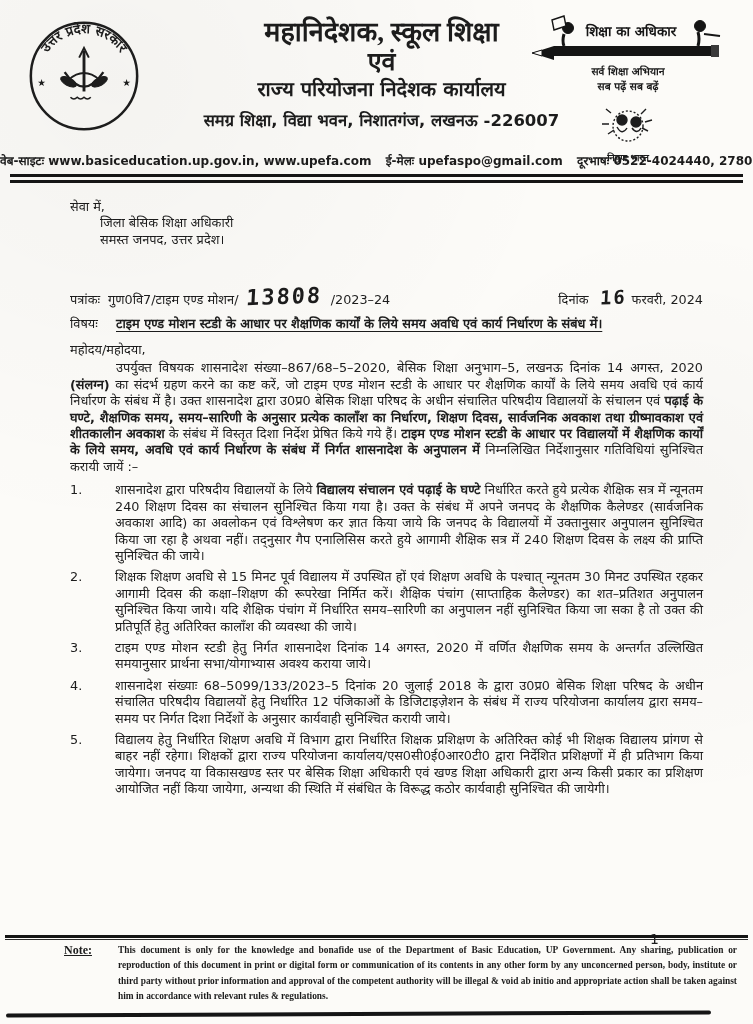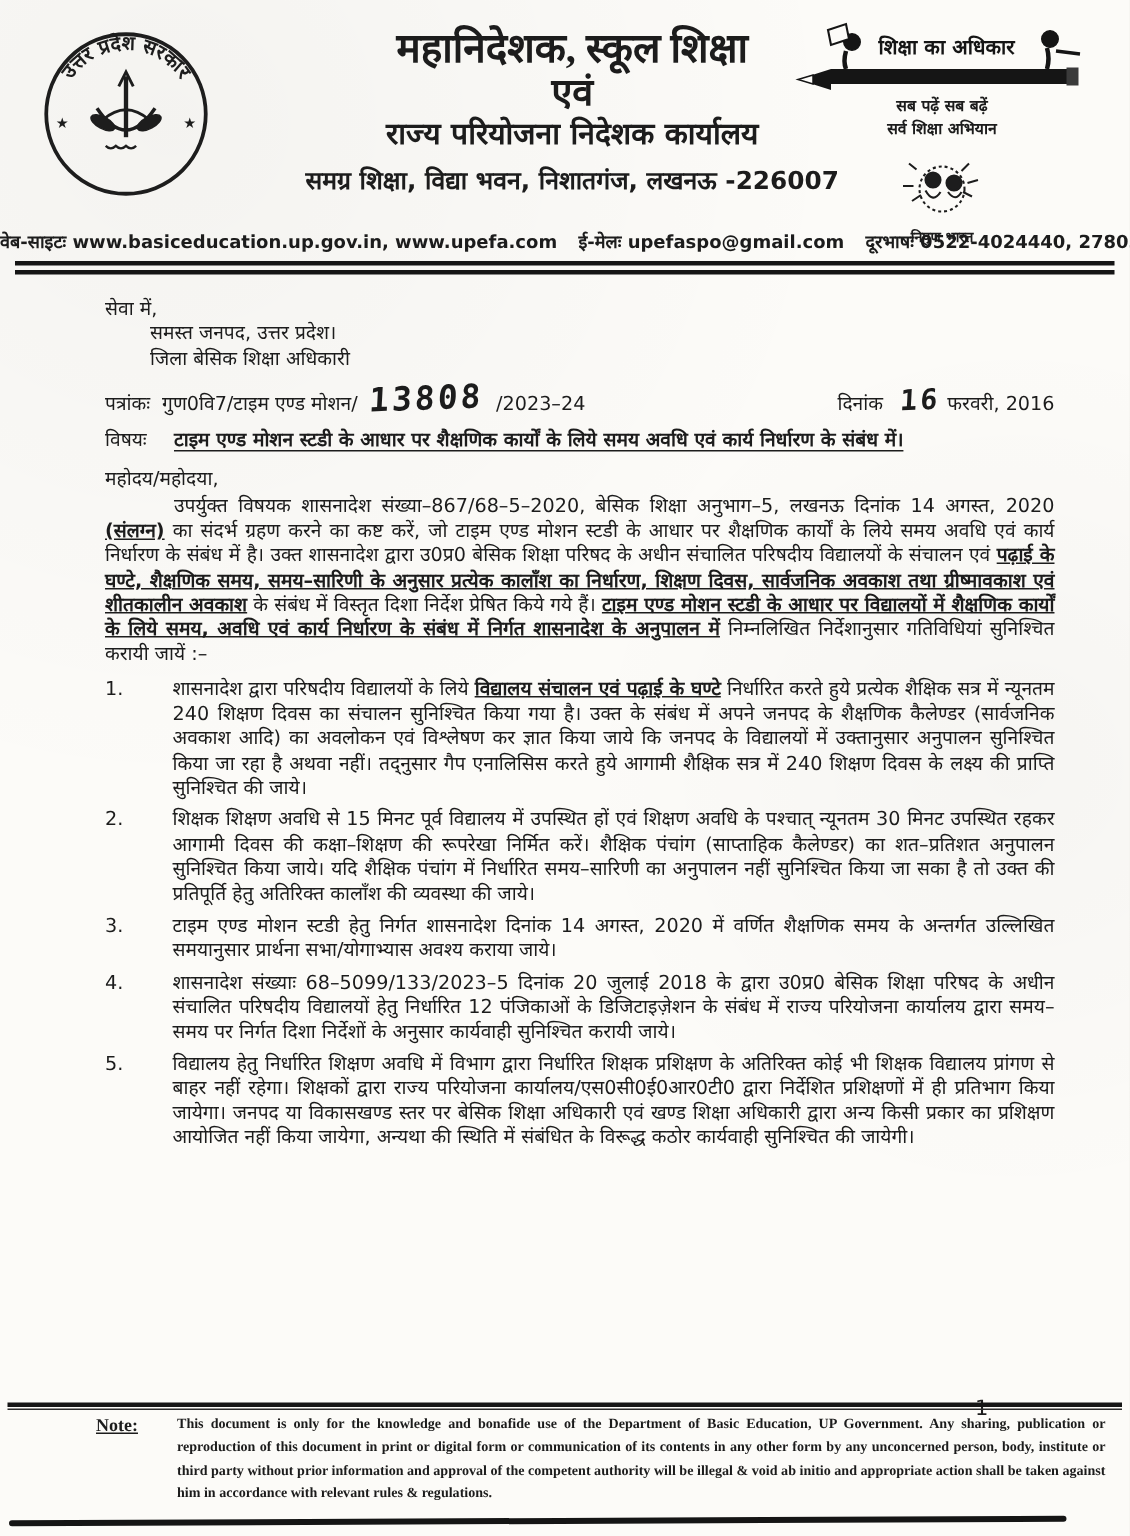--- a/index.html
+++ b/index.html
@@ -33,21 +33,21 @@
   .contact-line .lbl { margin-left:10px; }
   .double-rule { margin:5px 10px 0 10px; border-top:3.5px solid #151515; border-bottom:3.5px solid #151515; height:9px; }
 
   
   .main { padding:16px 50px 0 70px; font-size:12.8px; line-height:16.4px; }
   .to-block .indent { padding-left:30px; }
   .ref-row { display:flex; align-items:baseline; margin-top:11px; white-space:nowrap; }
   .ref-label { margin-right:8px; }
   .hand { font-family:"DejaVu Sans Mono", monospace; font-weight:bold; font-size:22px; letter-spacing:2px; display:inline-block; transform:rotate(-2deg) skewX(-5deg); padding:0 8px; }
   .hand-small { font-size:19px; padding:0 5px; }
-  .date-group { margin-left:auto; display:flex; align-items:baseline; }
+  .date-group { margin-left:auto; display:flex; align-items:baseline;margin-top:30px; }
   .date-group .date-label { margin-right:6px; }
   .subject-row { display:flex; margin-top:7px; }
   .subject-label { flex:none; width:46px; }
   .subject-text { font-weight:bold; text-decoration:underline; text-underline-offset:3px; text-decoration-thickness:1.3px; text-align:justify; }
   .greeting { margin-top:10px; }
   .intro { text-align:justify; text-indent:46px; margin-top:2px; }
 
   .directives { margin-top:7px; }
   .directive { display:flex; margin-bottom:5px; }
   .dnum { flex:none; width:45px; }
@@ -56,21 +56,21 @@
   .page-number { position:absolute; left:650px; top:931px; font-size:14px; }
 
   
   .footer { position:absolute; left:0; right:0; bottom:0; }
   .f-rule-top { margin:0 5px; border-top:3px solid #151515; border-bottom:1px solid #2a2a2a; height:5px; }
   .note-row { display:flex; padding:3px 16px 6px 64px; }
   .note-label { flex:none; width:54px; font-family:"Liberation Serif", serif; font-weight:bold; font-size:12px; text-decoration:underline; }
   .note-text { flex:1; font-family:"Liberation Serif", serif; font-weight:bold; font-size:9.4px; line-height:1.62; text-align:justify; }
   .f-rule-bottom { height:4px; background:#151515; margin:2px 42px 8px 6px; transform:rotate(-0.25deg); border-radius:2px; }
 
-  b { font-weight:bold;text-decoration:underline; }
+  b { font-weight:bold; }
 </style>
 </head>
 <body>
 
 <div class="page">
 
   <div class="letterhead">
 
     <div class="emblem">
       <svg viewBox="0 0 120 120" width="116" height="120">
@@ -112,22 +112,22 @@
           <g fill="#151515" stroke="#151515">
             <circle cx="40" cy="16" r="5.5"></circle>
             <path d="M 36 22 q -2 7 0 12" fill="none" stroke-width="3"></path>
             <path d="M 24 8 l 12 -4 l 2 10 l -12 4 z" fill="#fcfbf8" stroke-width="1.4"></path>
             <circle cx="172" cy="14" r="5.5"></circle>
             <path d="M 170 20 q 2 7 0 14" fill="none" stroke-width="3"></path>
             <path d="M 176 22 l 16 2" fill="none" stroke-width="2.2"></path>
           </g>
           <text x="103" y="24" text-anchor="middle" font-size="13.5" font-weight="bold" fill="#151515">शिक्षा का अधिकार</text>
         </svg>
+        <div class="rte-sub">सर्व शिक्षा अभियान</div>
         <div class="rte-sub">सब पढ़ें सब बढ़ें</div>
-        <div class="rte-sub">सर्व शिक्षा अभियान</div>
       </div>
       <div class="nipun">
         <svg viewBox="0 0 62 50" width="62" height="50">
           <g stroke="#1d1d1d" fill="none" stroke-width="1.4">
             <circle cx="31" cy="26" r="15" stroke-dasharray="2 2"></circle>
             <circle cx="25" cy="20" r="5" fill="#1d1d1d"></circle>
             <circle cx="39" cy="22" r="5" fill="#1d1d1d"></circle>
             <path d="M 20 27 q 5 9 10 1"></path>
             <path d="M 35 28 q 5 7 9 0"></path>
             <path d="M 44 14 l 5 -5 M 48 22 l 7 -2 M 14 13 l -5 -4 M 12 24 l -7 0"></path>
@@ -147,33 +147,33 @@
     <span class="lbl">दूरभाषः</span>
     <span>0522-4024440, 2780384, 2781128</span>
   </div>
 
   <div class="double-rule"></div>
 
   <div class="main">
 
     <div class="to-block">
       <div>सेवा में,</div>
+      <div class="indent">जिला बेसिक शिक्षा अधिकारी</div>
       <div class="indent">समस्त जनपद, उत्तर प्रदेश।</div>
-      <div class="indent">जिला बेसिक शिक्षा अधिकारी</div>
     </div>
 
     <div class="ref-row">
       <span class="ref-label">पत्रांकः</span>
       <span>गुण0वि7/टाइम एण्ड मोशन/</span>
       <span class="hand">13808</span>
       <span>/2023–24</span>
       <span class="date-group">
         <span class="date-label">दिनांक</span>
         <span class="hand hand-small">16</span>
-        <span>फरवरी, 2016</span>
+        <span>फरवरी, 2024</span>
       </span>
     </div>
 
     <div class="subject-row">
       <span class="subject-label">विषयः</span>
       <span class="subject-text">टाइम एण्ड मोशन स्टडी के आधार पर शैक्षणिक कार्यों के लिये समय अवधि एवं कार्य निर्धारण के संबंध में।</span>
     </div>
 
     <div class="greeting">महोदय/महोदया,</div>
 

